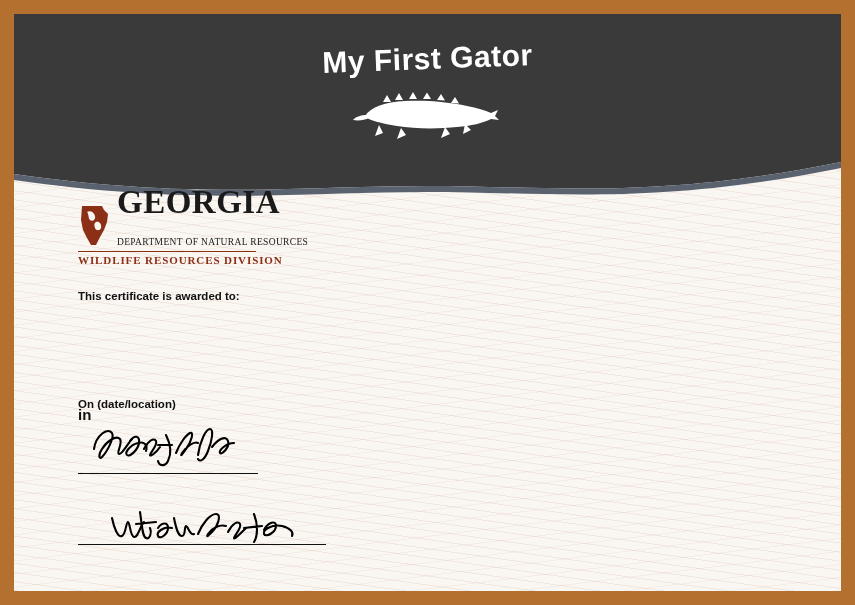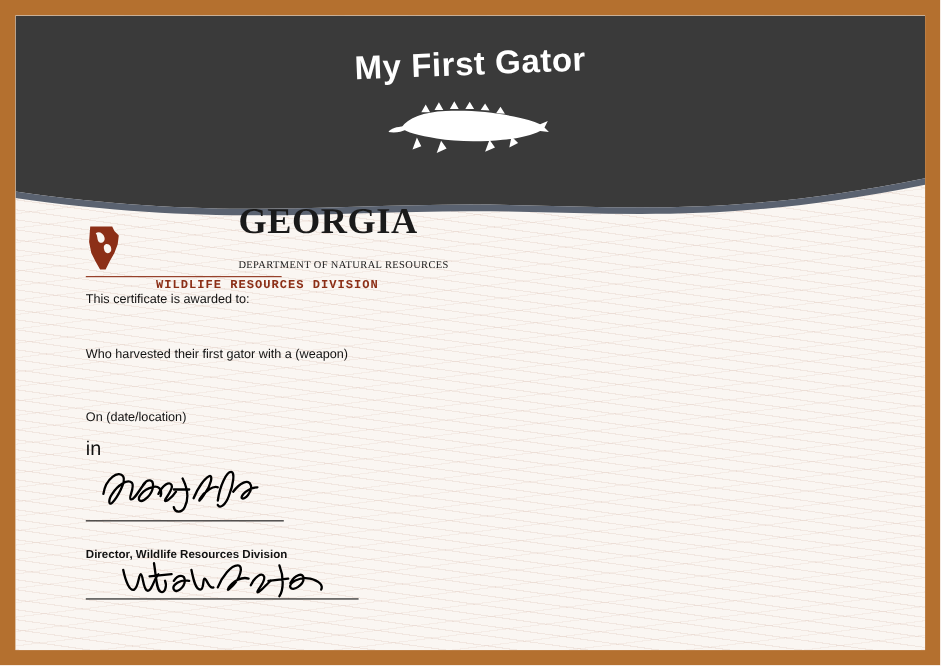--- a/index.html
+++ b/index.html
@@ -77,21 +77,20 @@
   
   .logo-block {
     position: absolute;
     left: 64px;
     top: 173px;
     width: 330px;
   }
   .logo-row {
     display: flex;
     align-items: flex-end;
-    justify-content: space-between;
   }
   .logo-mark {
     width: 34px;
     height: 44px;
     margin-right: 5px;
   }
   .logo-text-col {
     display: flex;
     flex-direction: column;
     line-height: 1;
@@ -110,40 +109,40 @@
     color: #1a1a1a;
     letter-spacing: 0.35px;
     margin-top: 20px;
   }
   .logo-rule {
     margin-top: 3px;
     border-top: 1.5px solid #8c2f17;
     width: 178px;
   }
   .logo-wrd {
-    font-family: Liberation Mono, monospace;
+    font-family: Liberation Serif, serif;
     font-size: 11px;
     font-weight: bold;
     color: #8c2f17;
     letter-spacing: 0.9px;
     margin-top: 2px;
-    text-align: center;
   }
   
   .body-line {
     position: absolute;
     left: 64px;
     font-size: 11.5px;
     color: #111111;
-    font-weight: normal;
+    font-weight: bold;
+    margin-top: 24px;
   }
   .line-awarded { top: 252px; }
   .line-harvested { top: 302px; }
   .line-date { top: 360px; }
-  .line-in { top: 384px; font-size: 18px; }
+  .line-in { top: 368px; font-size: 15px; }
   
   .sig-rule {
     position: absolute;
     border-top: 1.2px solid #111111;
   }
   .sig-rule-1 {
     left: 64px;
     top: 459px;
     width: 180px;
   }
@@ -213,39 +212,37 @@
         <div class="logo-text-col">
           <div class="logo-georgia">GEORGIA</div>
           <div class="logo-dnr">DEPARTMENT OF NATURAL RESOURCES</div>
         </div>
       </div>
       <div class="logo-rule"></div>
       <div class="logo-wrd">WILDLIFE RESOURCES DIVISION</div>
     </div>
 
     <div class="body-line line-awarded">This certificate is awarded to:</div>
-    <div class="body-line line-harvested">Who harvested their first gator with a (weapon)</div>
     <div class="body-line line-date">On (date/location)</div>
     <div class="body-line line-in">in</div>
 
     <div class="sig-img-1">
       <svg width="170" height="55" viewBox="0 0 170 55" xmlns="http://www.w3.org/2000/svg">
         <g fill="none" stroke="#000000" stroke-width="2.1" stroke-linecap="round">
           <path d="M8,30 C10,16 22,8 26,14 C29,19 20,34 16,38 C13,41 12,36 16,30 C21,22 30,16 34,20 C37,24 30,34 33,35 C36,36 42,24 46,20"></path>
           <path d="M44,22 C48,16 54,16 53,24 C52,31 44,38 41,36 C38,34 44,26 52,24 C58,22 62,26 60,32"></path>
           <path d="M58,30 C62,22 68,18 70,22 C72,26 64,34 64,36 C64,38 70,34 74,28"></path>
           <path d="M72,26 L86,26 M80,16 C84,24 86,34 82,42 C79,48 73,47 72,42"></path>
           <path d="M90,34 C94,24 100,16 104,14 C108,12 106,22 100,30 C96,36 94,38 96,34 C100,28 108,22 112,24"></path>
           <path d="M112,36 C114,22 120,10 124,10 C128,10 126,22 122,32 C119,40 114,44 112,40"></path>
           <path d="M126,28 C132,20 140,16 142,22 C144,28 136,36 134,34 C132,32 140,24 148,24"></path>
         </g>
       </svg>
     </div>
     <div class="sig-rule sig-rule-1"></div>
-    <div class="sig-caption sig-caption-1">Director, Wildlife Resources Division</div>
 
     <div class="sig-img-2">
       <svg width="215" height="45" viewBox="0 0 215 45" xmlns="http://www.w3.org/2000/svg">
         <g fill="none" stroke="#000000" stroke-width="2.1" stroke-linecap="round">
           <path d="M6,14 C8,24 12,34 16,32 C20,30 20,18 22,18 C24,18 24,32 28,33 C32,34 34,22 38,18"></path>
           <path d="M34,8 C36,20 36,32 40,34 C44,36 46,28 44,24 M30,20 L50,18"></path>
           <path d="M52,24 C56,18 62,18 62,24 C62,30 54,36 52,32 C50,28 58,22 66,24"></path>
           <path d="M68,14 C70,24 72,32 76,32 C80,32 78,22 80,22 C82,22 84,32 88,30"></path>
           <path d="M92,30 C96,20 104,10 110,10 C116,10 112,22 106,28 C102,32 100,34 102,30 C106,24 114,20 120,22"></path>
           <path d="M122,28 C126,20 132,16 134,20 C136,24 128,32 128,34 C128,36 134,30 140,24"></path>

